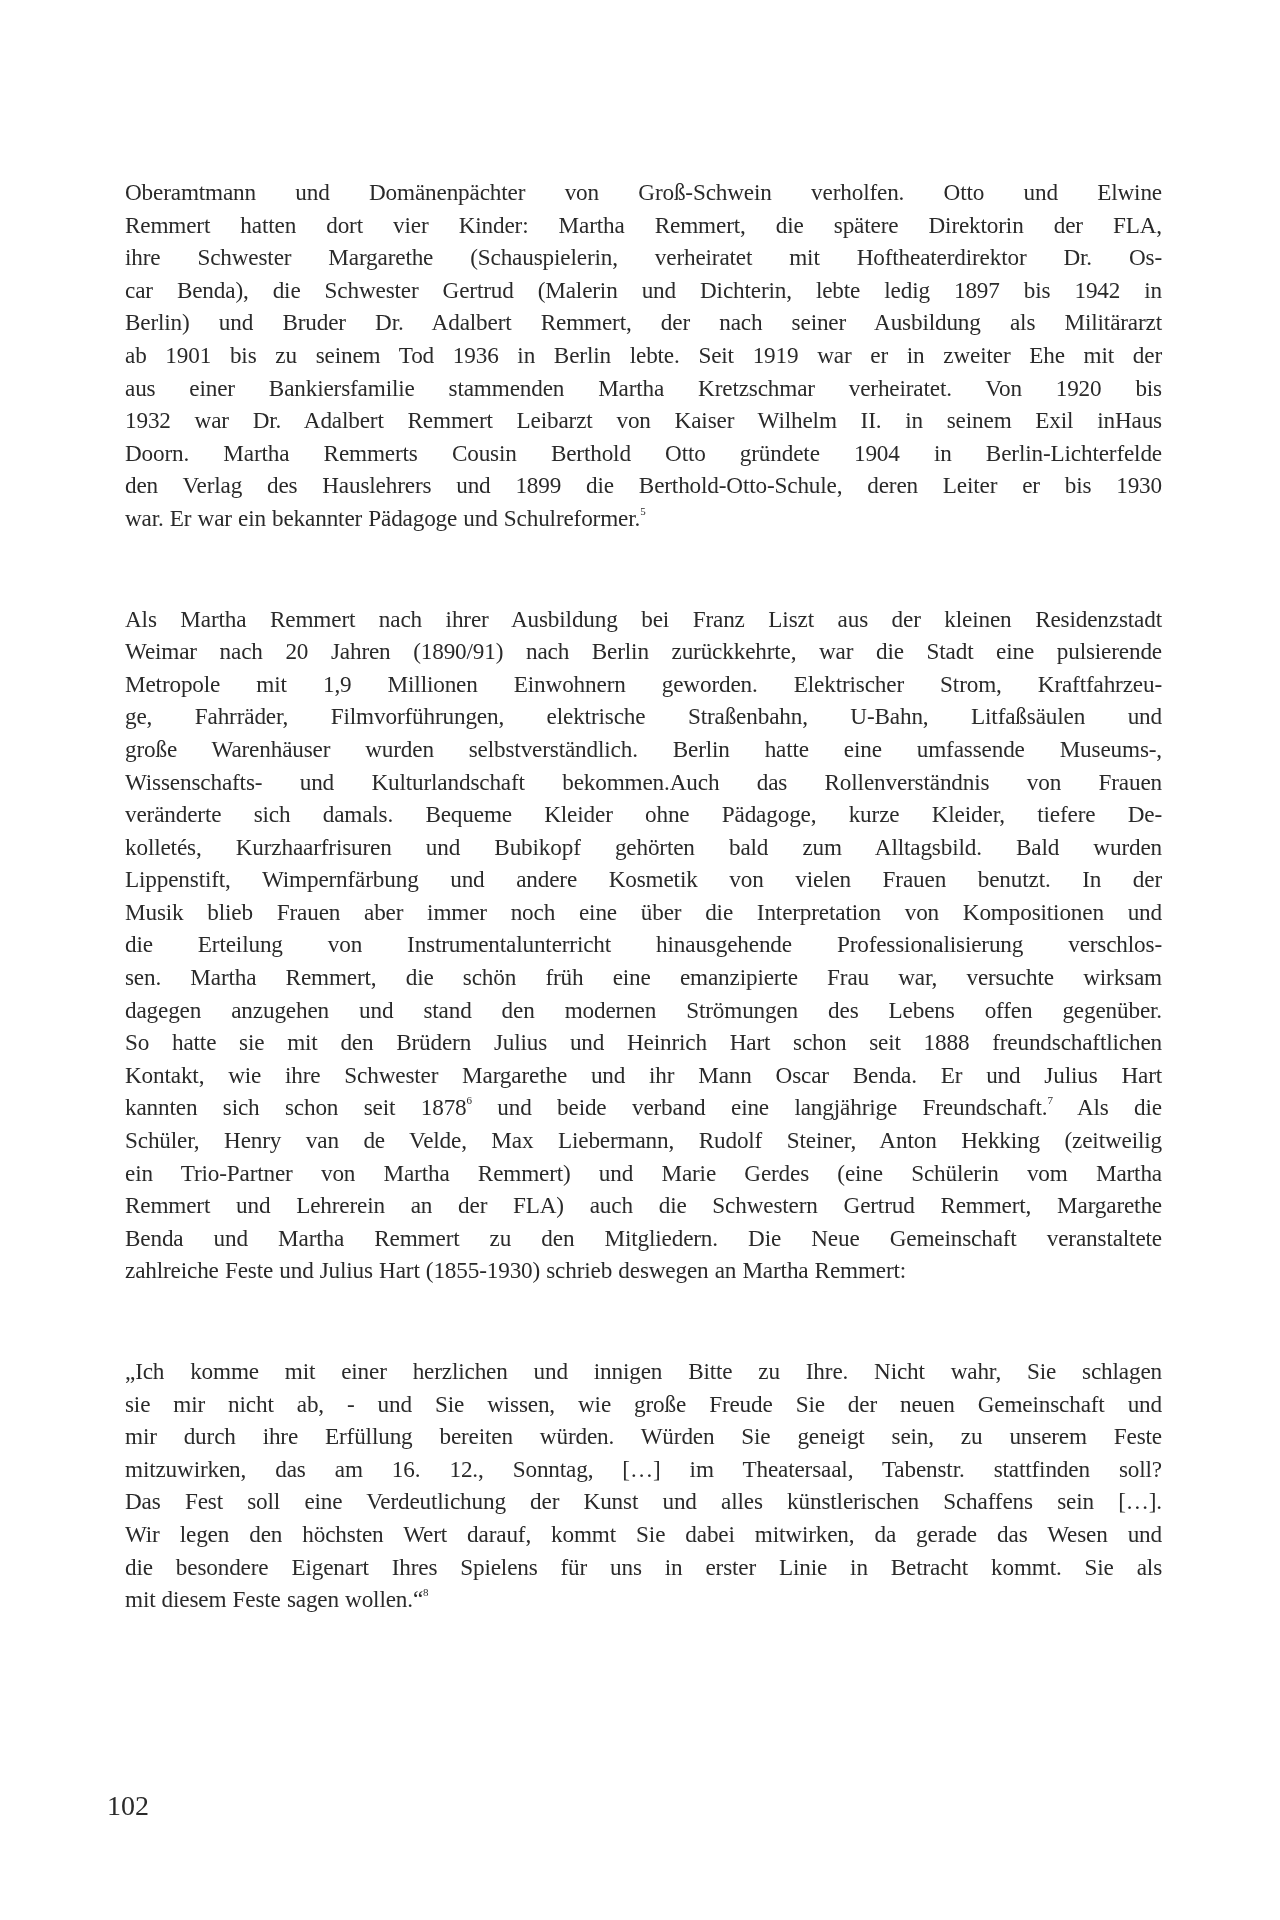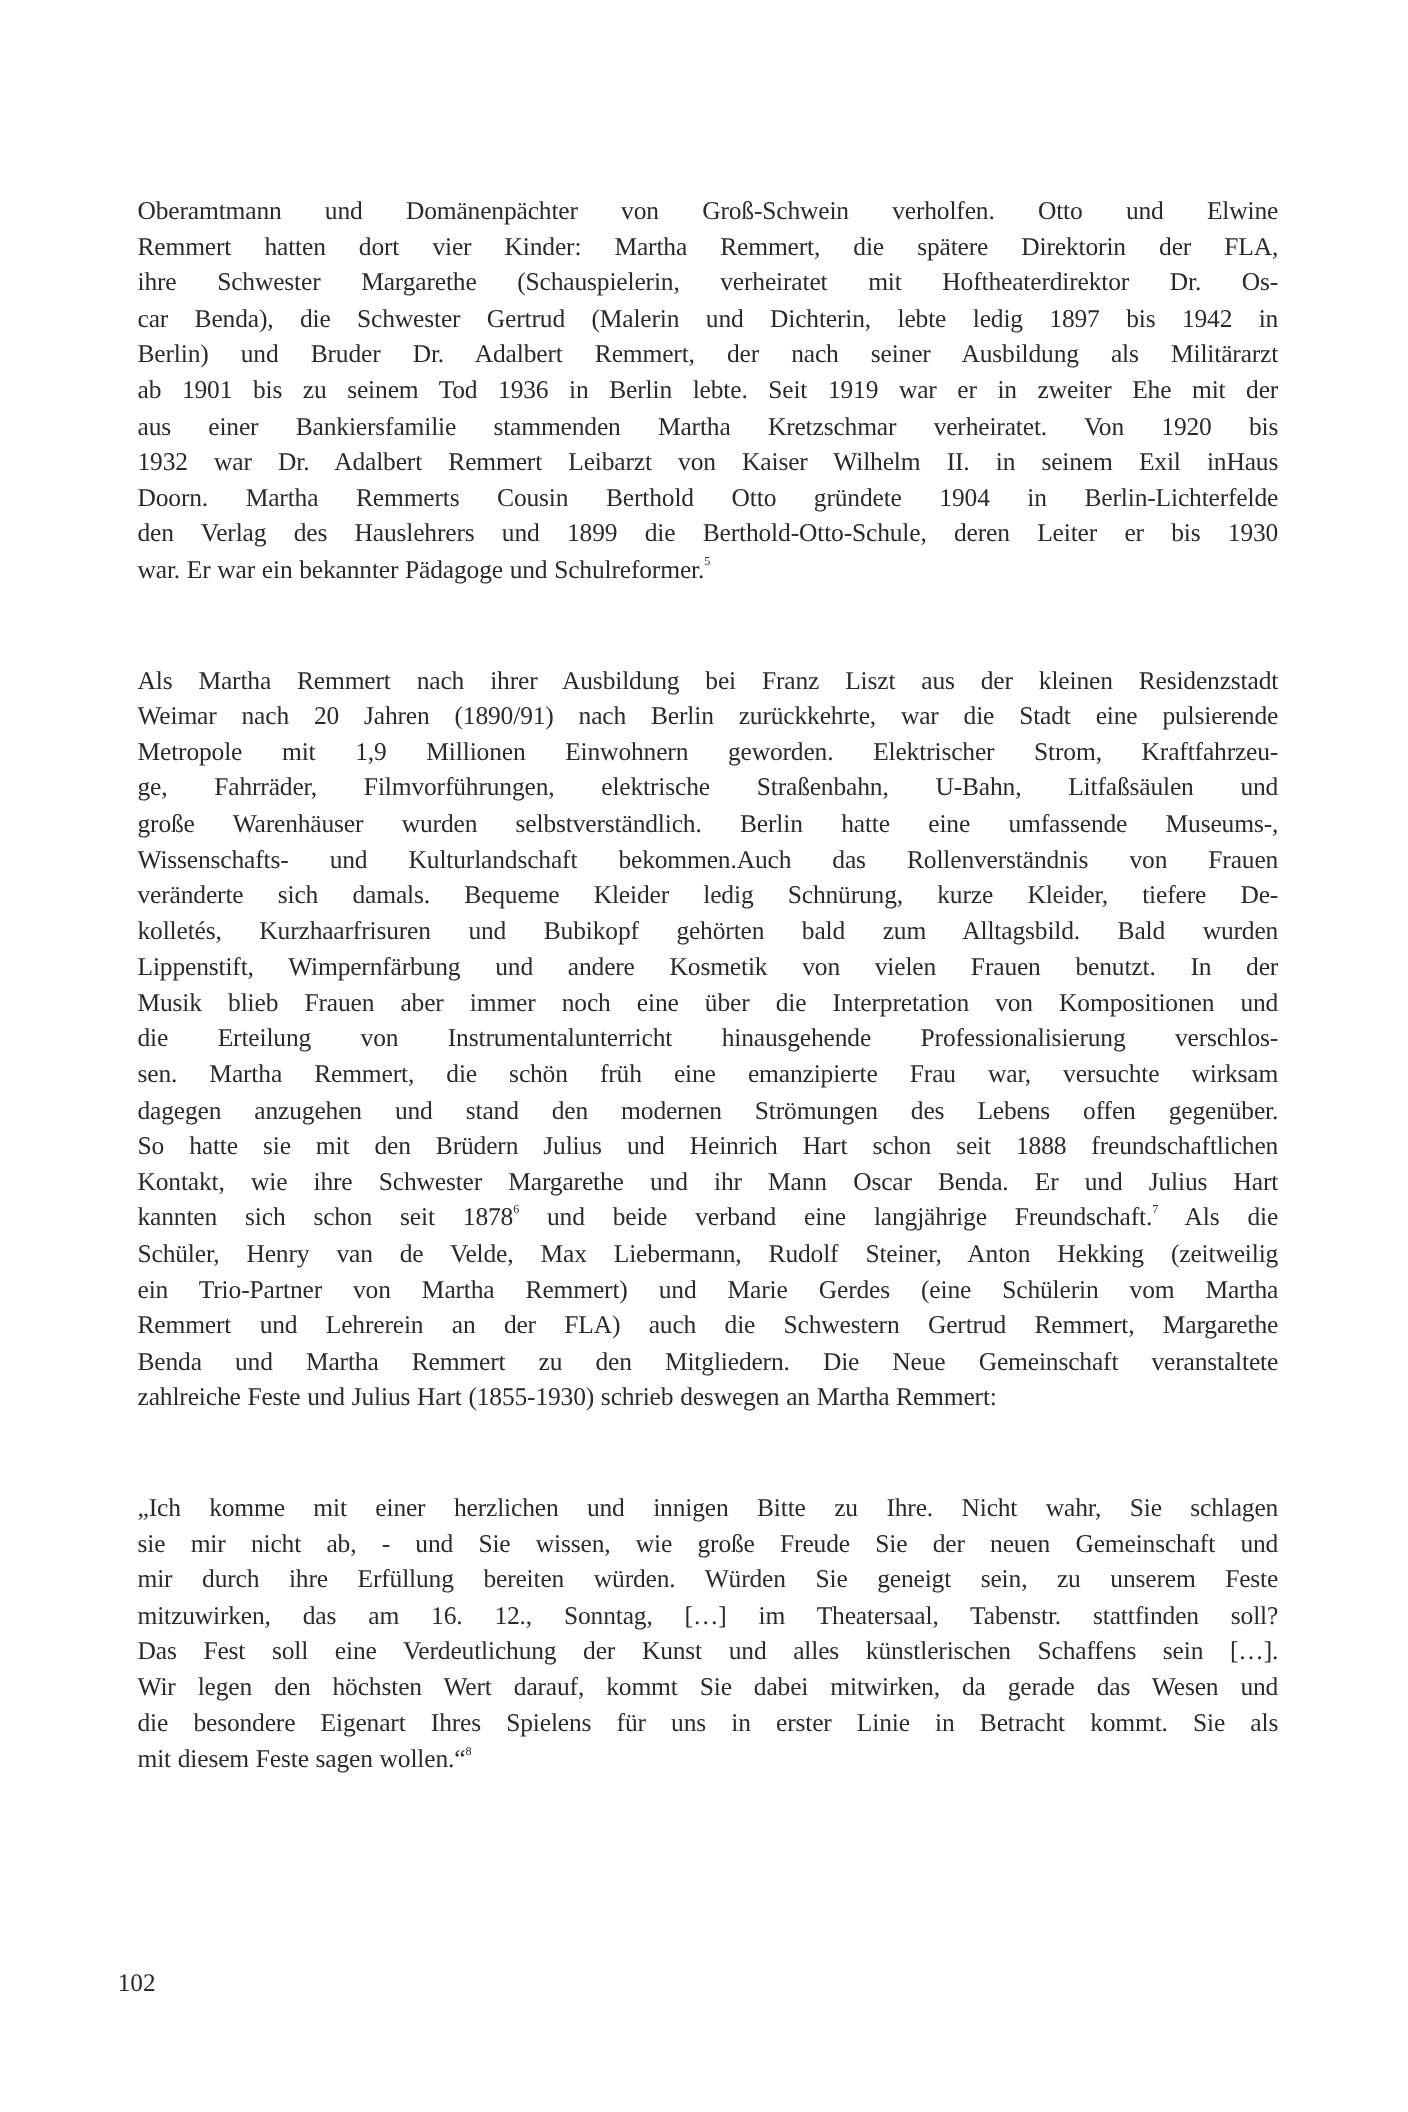--- a/index.html
+++ b/index.html
@@ -45,21 +45,21 @@
     }
     sup.fn {
       font-size: 11px;
       vertical-align: 11px;
       line-height: 0;
     }
     .page-number {
       position: absolute;
       left: 107px;
       top: 1790px;
-      font-size: 23px;
+      font-size: 28px;
       color: #2a2a2a;
     }
   </style>
 </head>
 <body>
 
 <div class="page">
 
   <div class="para">
     <span class="line">Oberamtmann und Domänenpächter von Groß-Schwein verholfen. Otto und Elwine</span>
@@ -77,21 +77,21 @@
 
   <div class="gap"></div>
 
   <div class="para">
     <span class="line">Als Martha Remmert nach ihrer Ausbildung bei Franz Liszt aus der kleinen Residenzstadt</span>
     <span class="line">Weimar nach 20 Jahren (1890/91) nach Berlin zurückkehrte, war die Stadt eine pulsierende</span>
     <span class="line">Metropole mit 1,9 Millionen Einwohnern geworden. Elektrischer Strom, Kraftfahrzeu-</span>
     <span class="line">ge, Fahrräder, Filmvorführungen, elektrische Straßenbahn, U-Bahn, Litfaßsäulen und</span>
     <span class="line">große Warenhäuser wurden selbstverständlich. Berlin hatte eine umfassende Museums-,</span>
     <span class="line">Wissenschafts- und Kulturlandschaft bekommen.Auch das Rollenverständnis von Frauen</span>
-    <span class="line">veränderte sich damals. Bequeme Kleider ledig Schnürung, kurze Kleider, tiefere De-</span>
+    <span class="line">veränderte sich damals. Bequeme Kleider ohne Pädagoge, kurze Kleider, tiefere De-</span>
     <span class="line">kolletés, Kurzhaarfrisuren und Bubikopf gehörten bald zum Alltagsbild. Bald wurden</span>
     <span class="line">Lippenstift, Wimpernfärbung und andere Kosmetik von vielen Frauen benutzt. In der</span>
     <span class="line">Musik blieb Frauen aber immer noch eine über die Interpretation von Kompositionen und</span>
     <span class="line">die Erteilung von Instrumentalunterricht hinausgehende Professionalisierung verschlos-</span>
     <span class="line">sen. Martha Remmert, die schön früh eine emanzipierte Frau war, versuchte wirksam</span>
     <span class="line">dagegen anzugehen und stand den modernen Strömungen des Lebens offen gegenüber.</span>
     <span class="line">So hatte sie mit den Brüdern Julius und Heinrich Hart schon seit 1888 freundschaftlichen</span>
     <span class="line">Kontakt, wie ihre Schwester Margarethe und ihr Mann Oscar Benda. Er und Julius Hart</span>
     <span class="line"><span>kannten sich schon seit 1878</span><sup class="fn">6</sup><span> und beide verband eine langjährige Freundschaft.</span><sup class="fn">7</sup><span> Als die</span></span>
     <span class="line">Schüler, Henry van de Velde, Max Liebermann, Rudolf Steiner, Anton Hekking (zeitweilig</span>

